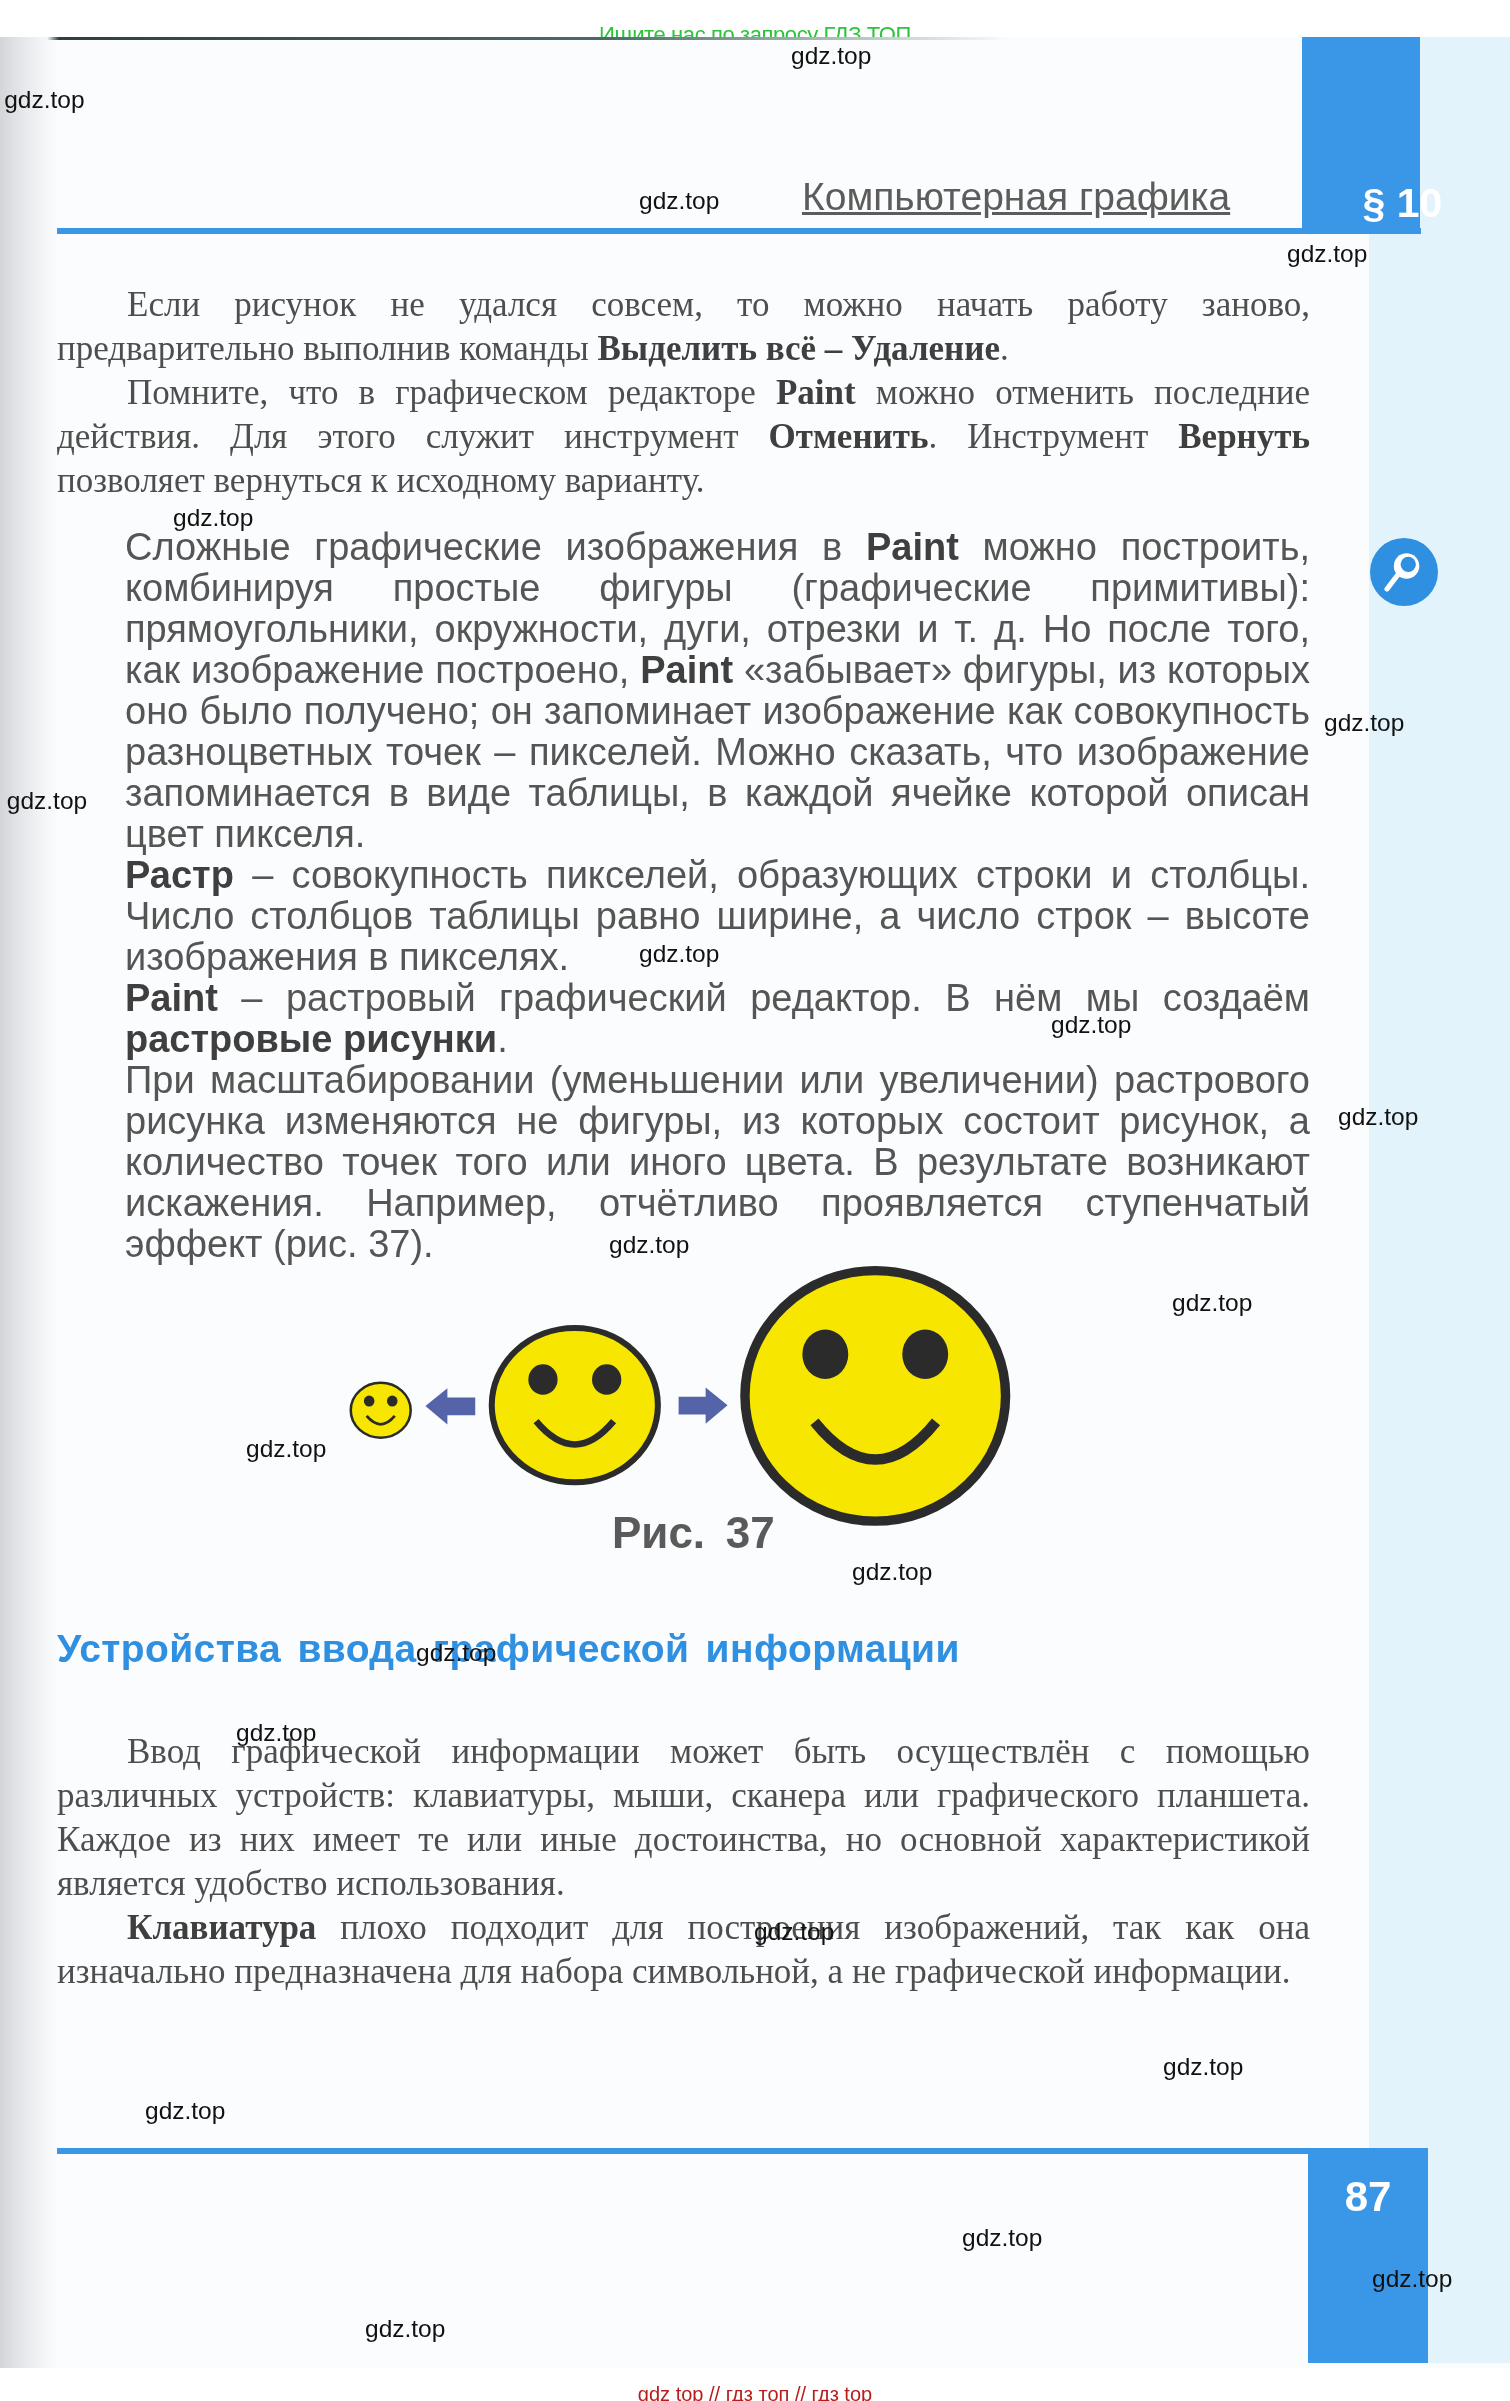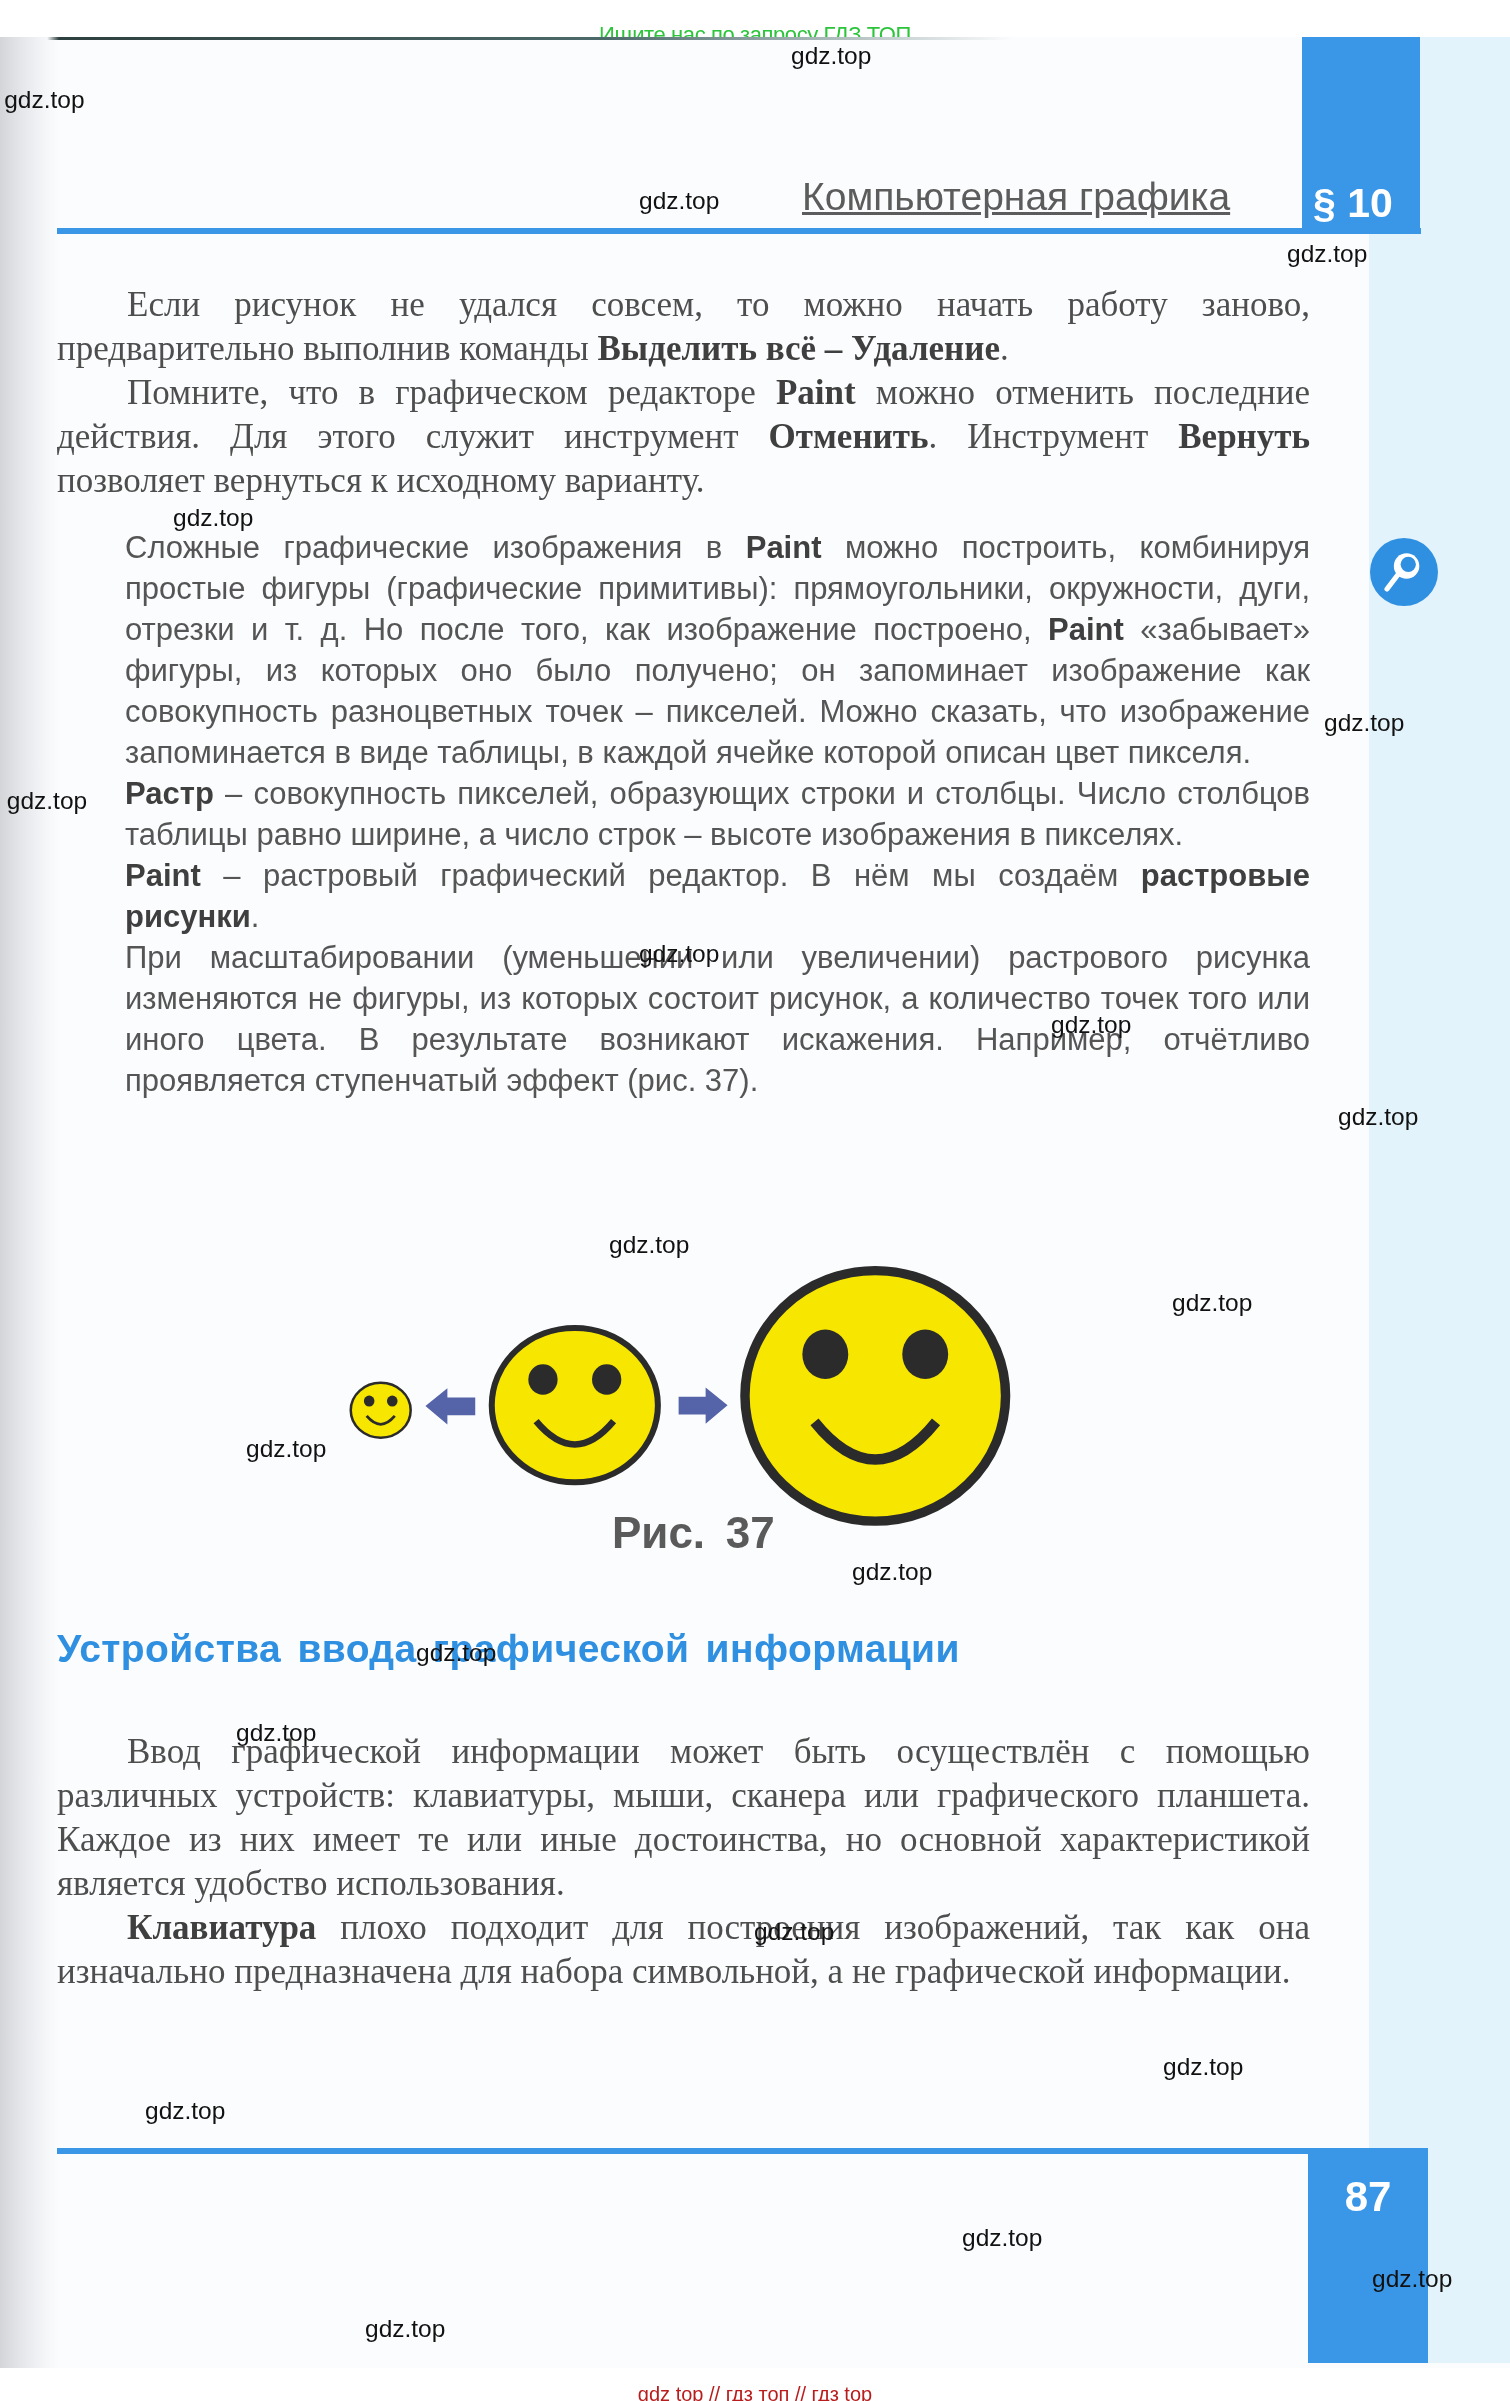--- a/index.html
+++ b/index.html
@@ -31,22 +31,22 @@
   }
   .right-margin {
     position: absolute; left: 1369px; top: 0; width: 141px; height: 2326px;
     background: #e2f3fb;
   }
   .section-tab {
     position: absolute; left: 1302px; top: 0; width: 118px; height: 194px;
     background: #3a96e6;
   }
   .section-tab-label {
-    position: absolute; left: 1313px; top: 143px; width: 101px;
-    color: #ffffff; font-weight: bold; font-size: 41px; 
+    position: absolute; left: 1352px; top: 143px; width: 101px;
+    color: #ffffff; font-weight: bold; font-size: 41px; text-align: center;
     font-family: "Liberation Sans", sans-serif;
   }
   .header-title {
     position: absolute; left: 802px; top: 138px;
     color: #5c5c5c; font-size: 39px; font-family: "Liberation Sans", sans-serif; text-decoration: underline;
   }
   .header-rule {
     position: absolute; left: 57px; top: 191px; width: 1364px; height: 5.9px;
     background: #3a96e6;
   }
@@ -72,21 +72,21 @@
   .serif-text {
     position: absolute; left: 57px; width: 1253px;
     font-family: "Liberation Serif", "DejaVu Serif", serif;
     font-size: 35px; line-height: 44px; color: #4e4e4e;
     text-align: justify;
   }
   .serif-text p { margin: 0; text-indent: 70px; }
   .sans-text {
     position: absolute; left: 125px; width: 1185px;
     font-family: "Liberation Sans", sans-serif;
-    font-size: 31px; line-height: 41px; color: #555555;
+    font-size: 38px; line-height: 41px; color: #555555;
     text-align: justify;
   }
   .sans-text p { margin: 0; }
   b { color: #3f3f3f; }
 
   .figure { position: absolute; left: 0; top: 0; }
   .caption {
     position: absolute; left: 612px; top: 1508px;
     font-family: "Liberation Sans", sans-serif; font-weight: bold;
     font-size: 44px; color: #5a5a5a; word-spacing: 8.4px;

